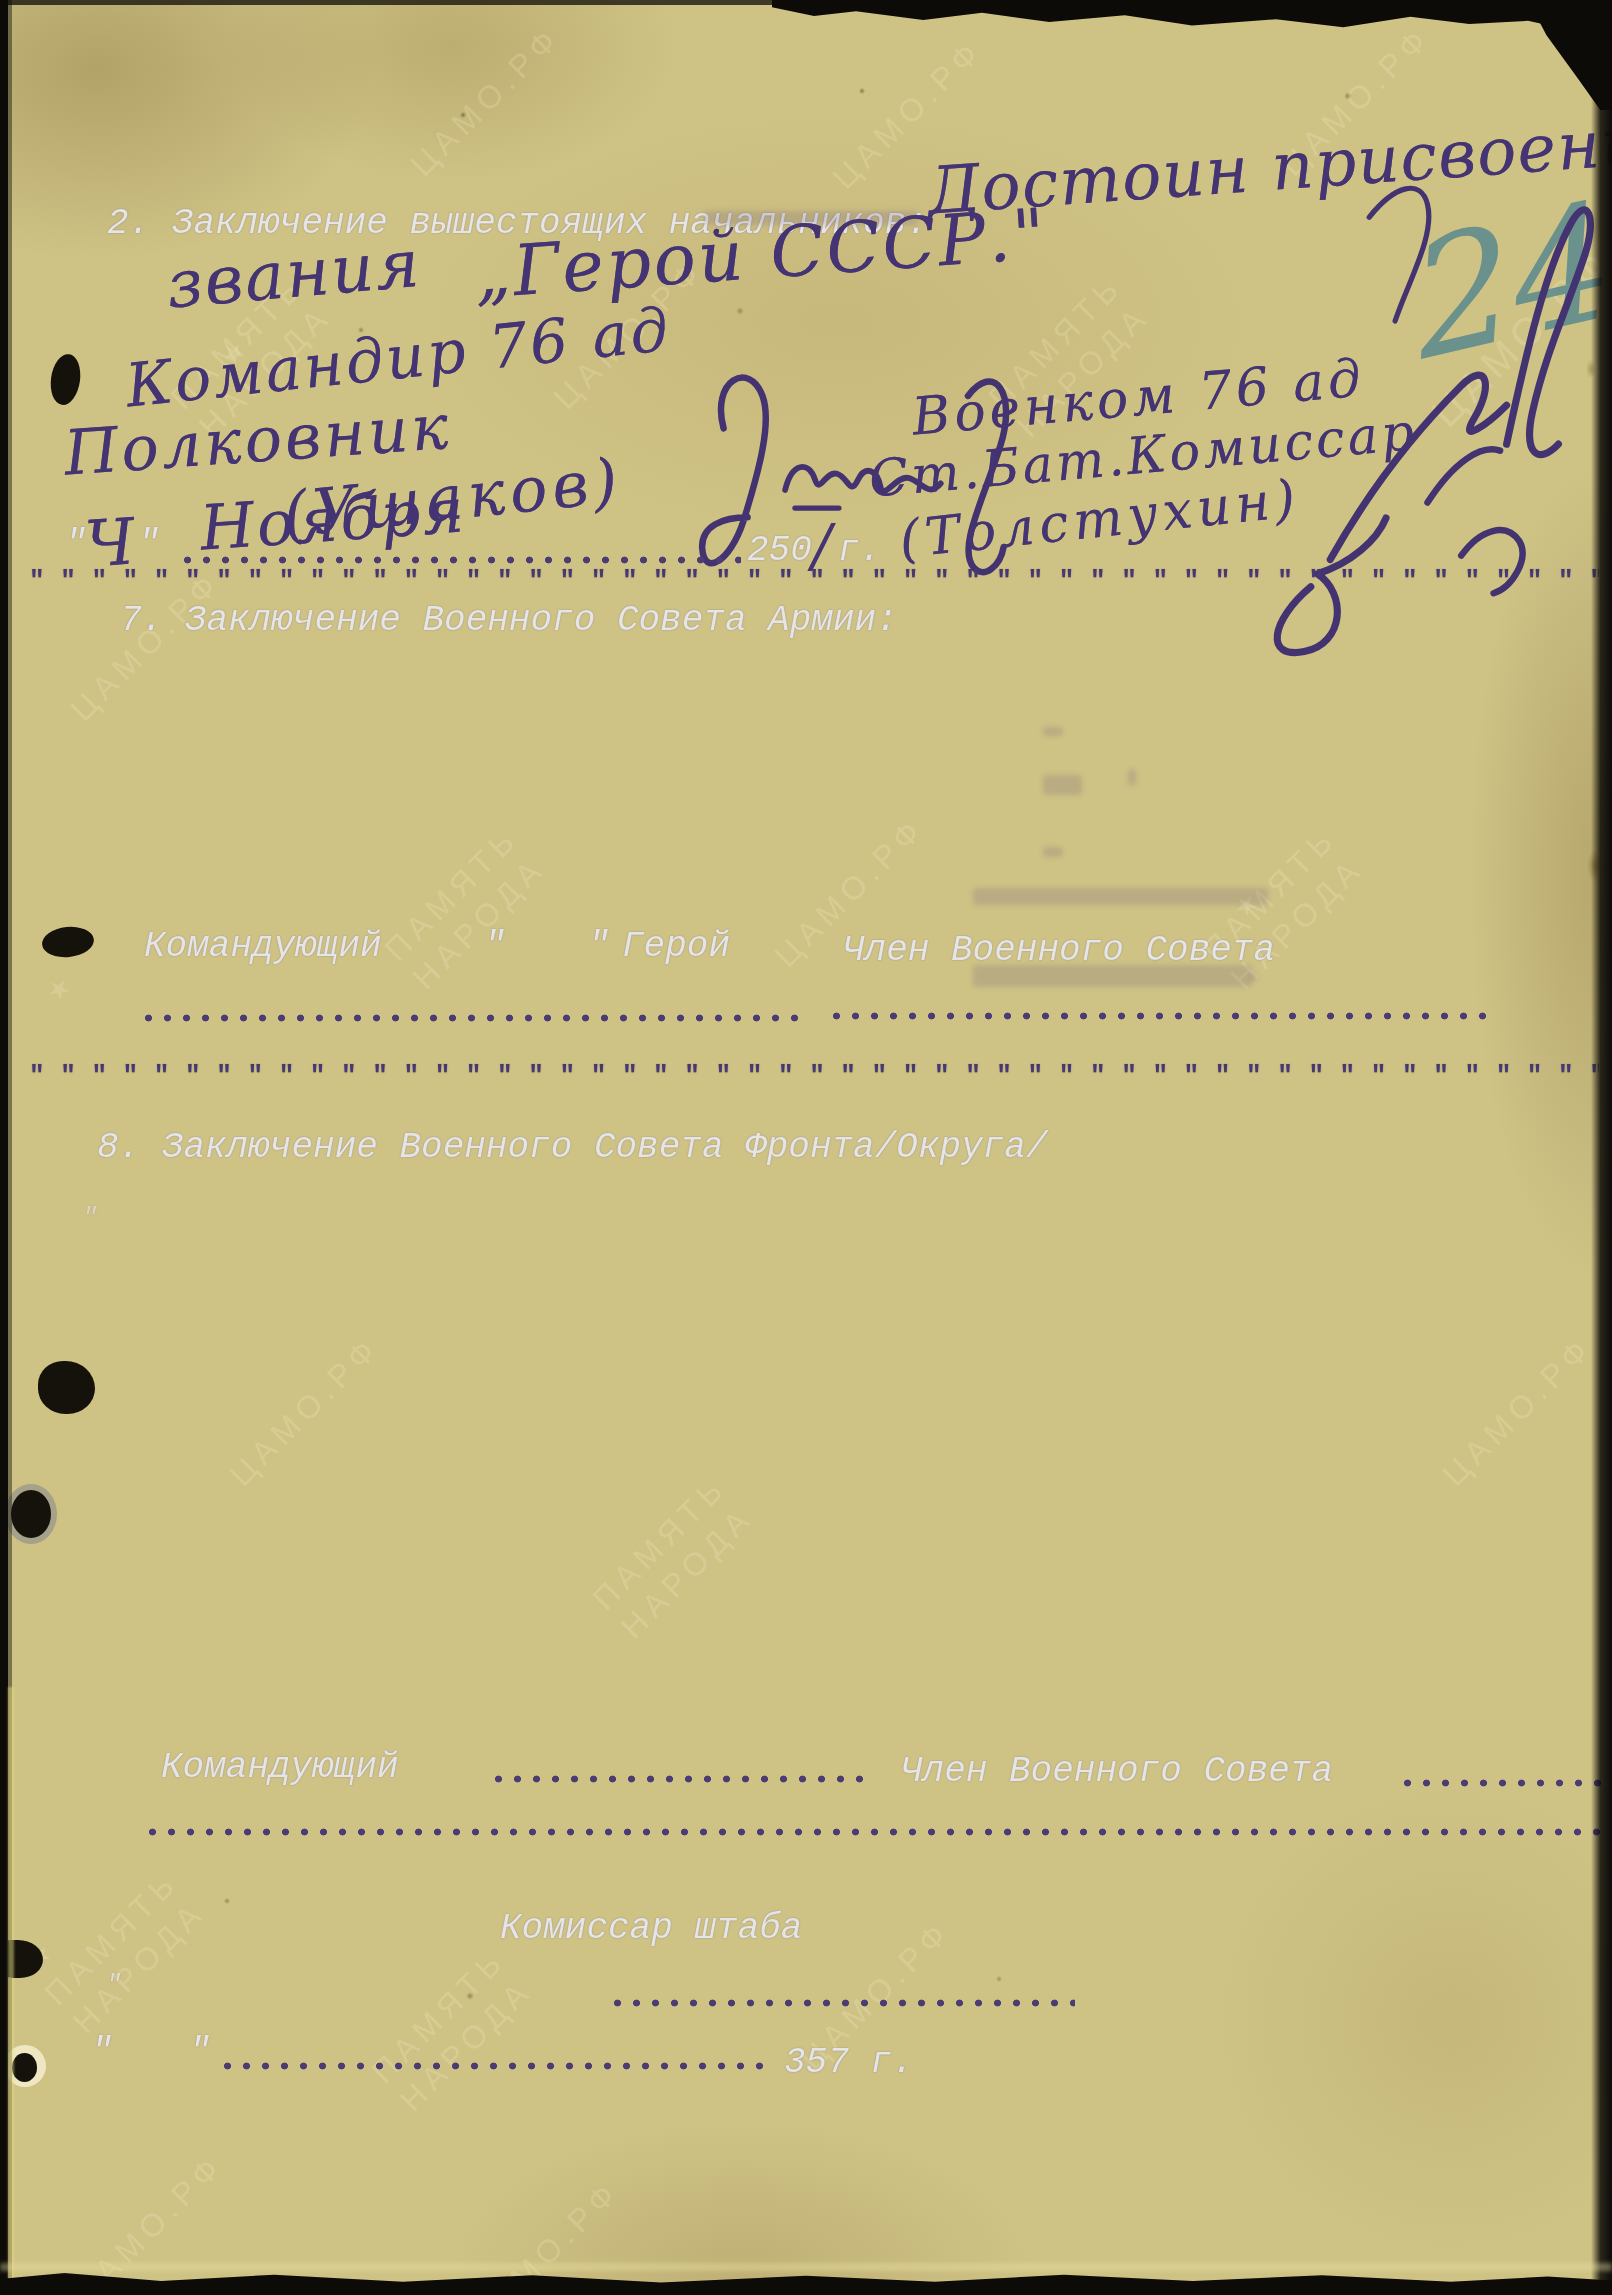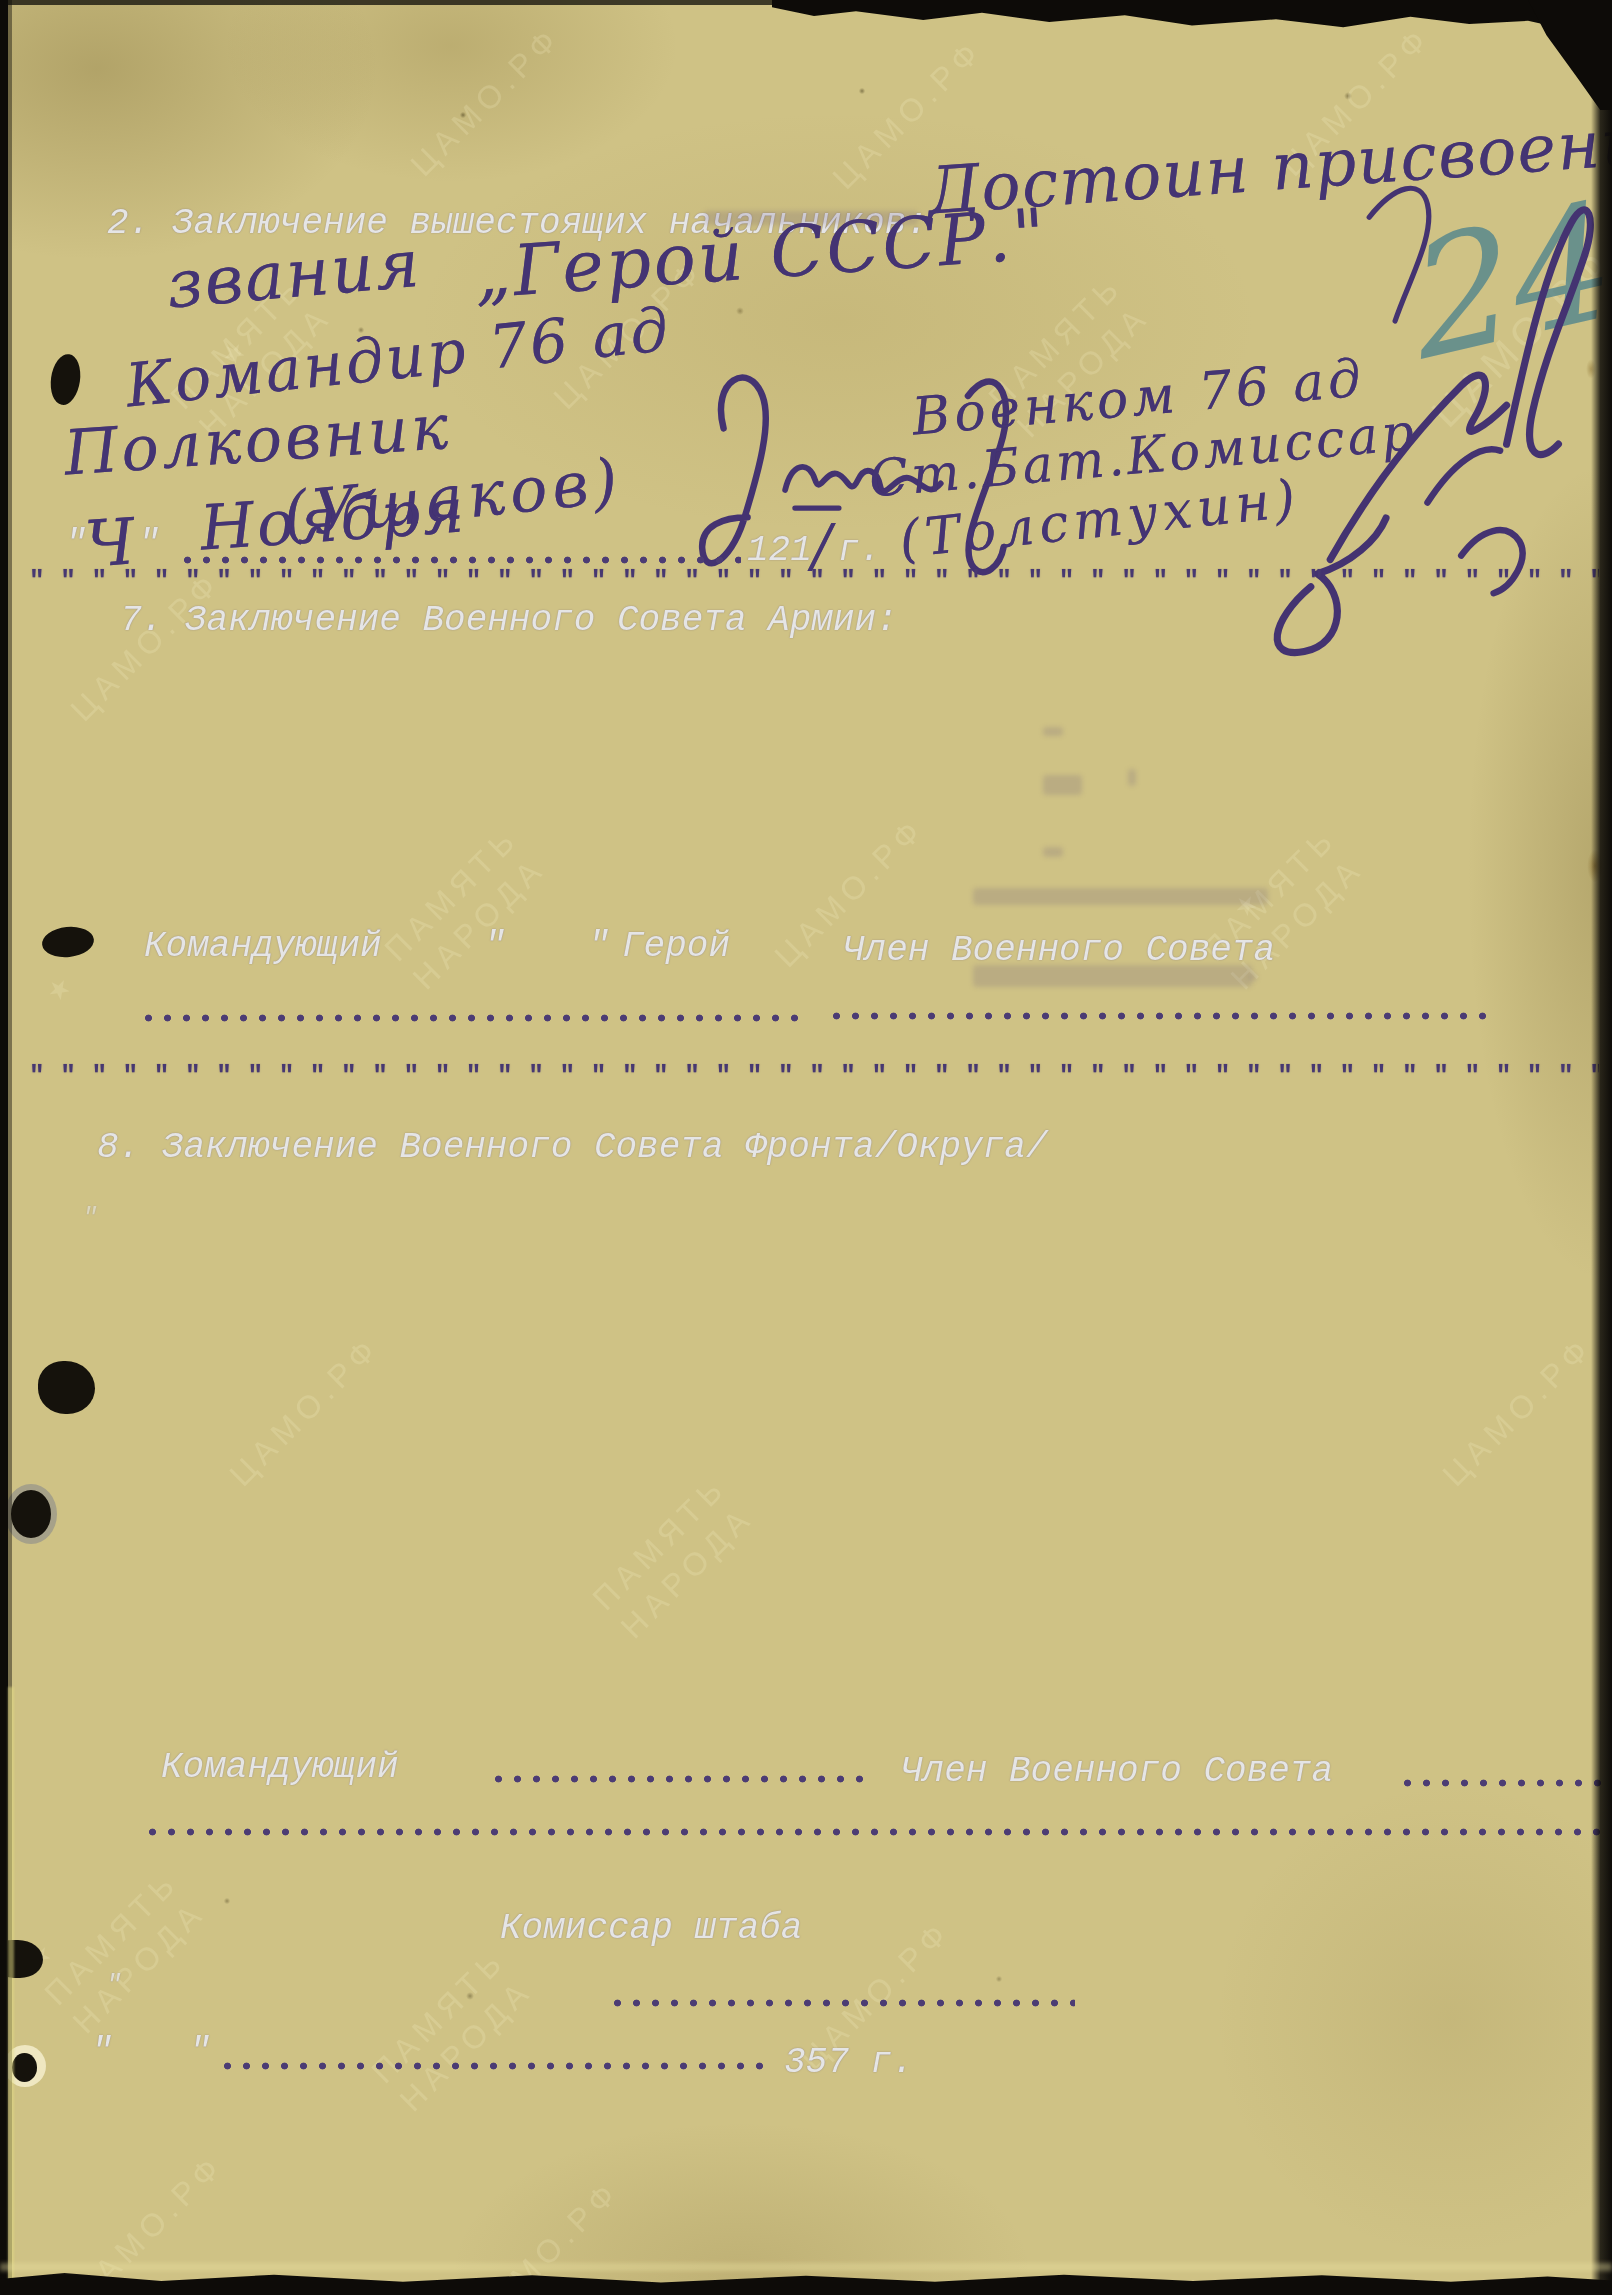--- a/index.html
+++ b/index.html
@@ -146,21 +146,21 @@
   <path d="M422 470 C452 330 482 200 522 128 C547 84 562 120 542 180 C517 256 482 330 462 420 C447 487 472 502 502 470" stroke-width="11"></path>
   <path d="M352 642 C382 600 422 590 442 620 C457 646 432 690 402 700" stroke-width="10"></path>
   <path d="M210 120 C250 70 290 60 300 100 C312 148 270 220 250 280" stroke-width="8" stroke="rgba(72,128,142,0.6)"></path>
 </svg>
 
 <div class="typed" style="left:65px;top:527px;">"</div>
 <div class="hw" style="left:83px;top:513px;font-size:64px;transform:rotate(-4deg);">Ч</div>
 <div class="typed" style="left:138px;top:527px;">"</div>
 <div class="dots" style="left:183px;top:555px;width:558px;"></div>
 <div class="hw" style="left:198px;top:498px;font-size:62px;transform:rotate(-4deg);letter-spacing:2.6px;">Ноября</div>
-<div class="typed" style="left:747px;top:533px;">121</div>
+<div class="typed" style="left:747px;top:533px;">250</div>
 <div class="hw" style="left:812px;top:518px;font-size:57px;">/</div>
 <div class="typed" style="left:838px;top:533px;">г.</div>
 
 <div class="divider" style="left:29px;top:568px;width:1570px;">" " " " " " " " " " " " " " " " " " " " " " " " " " " " " " " " " " " " " " " " " " " " " " " " " " " " " " " " " " " " " " " "</div>
 
 <div class="typed" style="left:120px;top:603px;">7. Заключение Военного Совета Армии:</div>
 
 <div class="smudge" style="left:704px;top:211px;width:214px;height:14.3px;"></div>
 <div class="smudge" style="left:1043px;top:727px;width:19.5px;height:9px;"></div>
 <div class="smudge" style="left:1043px;top:775px;width:39px;height:19.5px;"></div>

